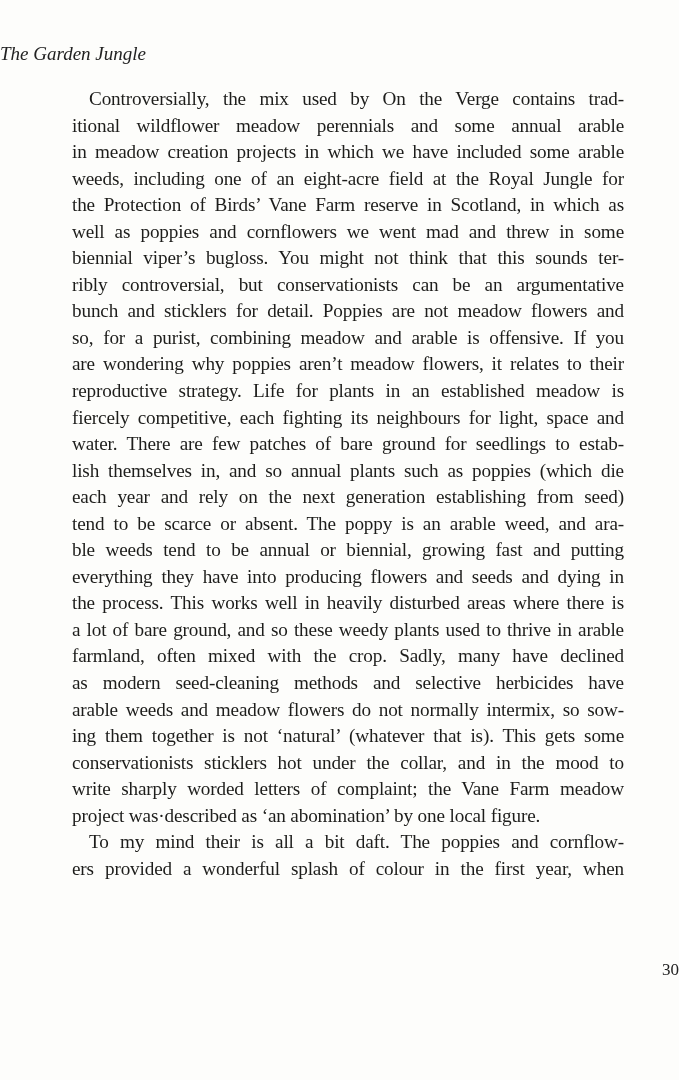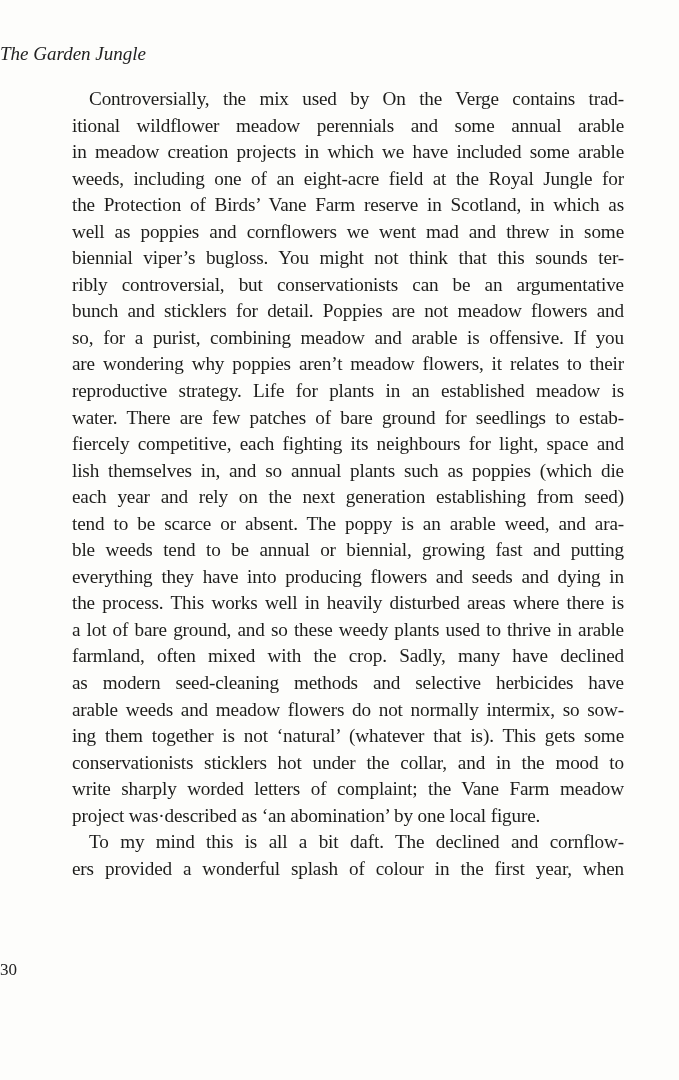--- a/index.html
+++ b/index.html
@@ -53,21 +53,21 @@
       padding-left: 17px;
     }
     .line.last {
       text-align-last: left;
     }
     .folio {
       position: absolute;
       top: 958px;
       left: 0;
       width: 679px;
-      text-align: left;
+      text-align: right;
       font-size: 17px;
       line-height: 24px;
       color: #222;
     }
   </style>
 </head>
 <body>
 
 <div class="page">
 
@@ -80,38 +80,38 @@
       <span class="line">in meadow creation projects in which we have included some arable</span>
       <span class="line">weeds, including one of an eight-acre field at the Royal Jungle for</span>
       <span class="line">the Protection of Birds’ Vane Farm reserve in Scotland, in which as</span>
       <span class="line">well as poppies and cornflowers we went mad and threw in some</span>
       <span class="line">biennial viper’s bugloss. You might not think that this sounds ter-</span>
       <span class="line">ribly controversial, but conservationists can be an argumentative</span>
       <span class="line">bunch and sticklers for detail. Poppies are not meadow flowers and</span>
       <span class="line">so, for a purist, combining meadow and arable is offensive. If you</span>
       <span class="line">are wondering why poppies aren’t meadow flowers, it relates to their</span>
       <span class="line">reproductive strategy. Life for plants in an established meadow is</span>
+      <span class="line">fiercely competitive, each fighting its neighbours for light, space and</span>
       <span class="line">water. There are few patches of bare ground for seedlings to estab-</span>
-      <span class="line">fiercely competitive, each fighting its neighbours for light, space and</span>
       <span class="line">lish themselves in, and so annual plants such as poppies (which die</span>
       <span class="line">each year and rely on the next generation establishing from seed)</span>
       <span class="line">tend to be scarce or absent. The poppy is an arable weed, and ara-</span>
       <span class="line">ble weeds tend to be annual or biennial, growing fast and putting</span>
       <span class="line">everything they have into producing flowers and seeds and dying in</span>
       <span class="line">the process. This works well in heavily disturbed areas where there is</span>
       <span class="line">a lot of bare ground, and so these weedy plants used to thrive in arable</span>
       <span class="line">farmland, often mixed with the crop. Sadly, many have declined</span>
       <span class="line">as modern seed-cleaning methods and selective herbicides have</span>
       <span class="line">arable weeds and meadow flowers do not normally intermix, so sow-</span>
       <span class="line">ing them together is not ‘natural’ (whatever that is). This gets some</span>
       <span class="line">conservationists sticklers hot under the collar, and in the mood to</span>
       <span class="line">write sharply worded letters of complaint; the Vane Farm meadow</span>
       <span class="line last">project was·described as ‘an abomination’ by one local figure.</span>
     </div>
     <div>
-      <span class="line indent">To my mind this is all a bit daft. The declined and cornflow-</span>
+      <span class="line indent">To my mind their is all a bit daft. The poppies and cornflow-</span>
       <span class="line">ers provided a wonderful splash of colour in the first year, when</span>
     </div>
   </div>
 
   <div class="folio">30</div>
 
 </div>
 
 </body></html>

